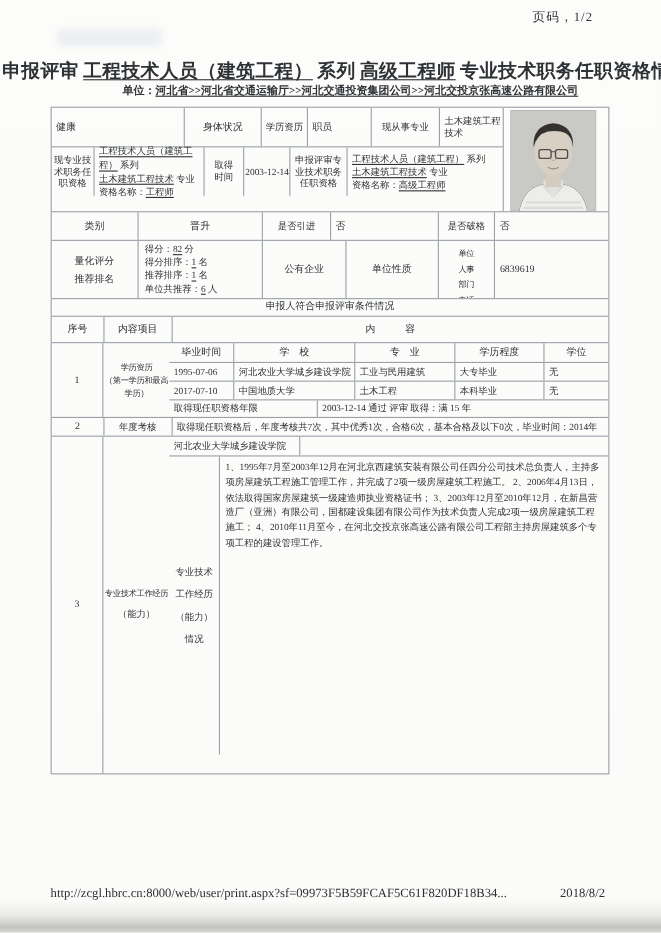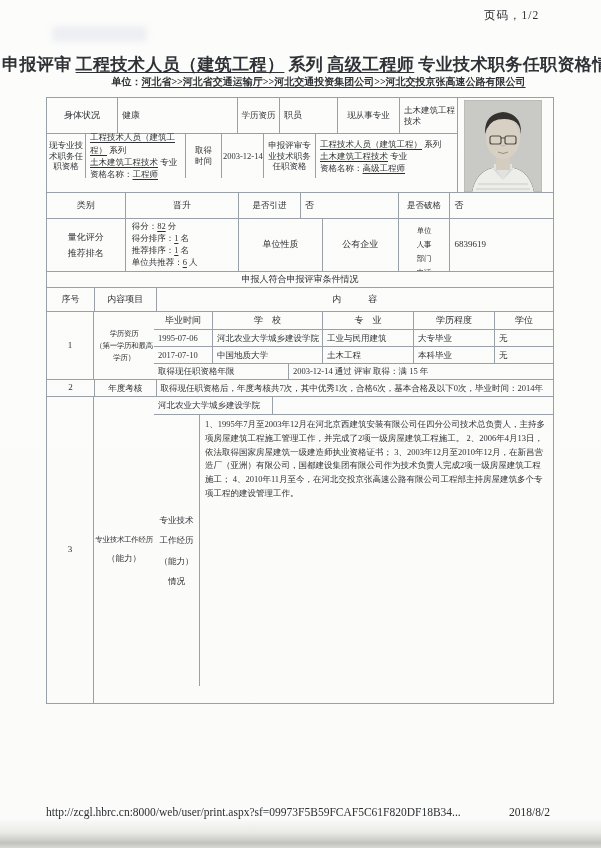--- a/index.html
+++ b/index.html
@@ -43,21 +43,21 @@
   .wrap{word-break:break-all;white-space:normal;}
   .sm{font-size:8.5px;}
   .xs{font-size:7.5px;letter-spacing:-0.3px;}
   .nw{white-space:nowrap;}
   .top{align-items:flex-start;}
   .photo-cell{width:98px;border-left:1px solid #99a0a8;padding:2px 0 0 6px;}
   .photo-cell svg{display:block;}
   .inner{display:flex;flex-direction:column;width:399px;}
   .inner .tr:first-child{border-top:none;}
   .section-row{display:flex;border-top:1px solid #99a0a8;align-items:center;
-      justify-content:center;height:16px;font-size:9px;}
+      justify-content:center;height:16px;font-size:9px;font-family:Liberation Mono, monospace;}
   .pre{white-space:pre;}
   .longtext{display:block;text-align:left;padding:3px 5px 0 5px;line-height:1.62;
       font-size:8.5px;overflow:hidden;}
   .footer{position:absolute;left:46px;top:806px;width:504px;display:flex;
       justify-content:space-between;font-size:11.5px;color:#2b2e33;}
 </style>
 </head>
 <body>
 
 <div class="page">
@@ -70,22 +70,22 @@
 
   <div class="unit"><span>单位：</span><span class="u">河北省&gt;&gt;河北省交通运输厅&gt;&gt;河北交通投资集团公司&gt;&gt;河北交投京张高速公路有限公司</span></div>
 
   <div class="tbl">
 
     <div class="band">
       <div class="band-left">
 
 
         <div class="tr" style="height:35px">
+          <div class="td vl" style="width:120px">健康</div>
           <div class="td" style="width:70px">身体状况</div>
-          <div class="td vl" style="width:120px">健康</div>
           <div class="td sm" style="width:42px">学历资历</div>
           <div class="td vl" style="width:58px">职员</div>
           <div class="td sm" style="width:62px">现从事专业</div>
           <div class="td vl wrap sm" style="width:58px">土木建筑工程技术</div>
         </div>
 
         <div class="tr" style="height:45px">
           <div class="td wrap sm" style="width:38px;padding:1px">现专业技术职务任职资格</div>
           <div class="td vl col sm" style="width:100px;line-height:1.45">
             <div><span class="u">工程技术人员（建筑工程）</span> <span>系列</span></div>
@@ -142,22 +142,22 @@
       <div class="td col c2" style="width:78px;line-height:1.8">
         <div>量化评分</div>
         <div>推荐排名</div>
       </div>
       <div class="td vl col sm" style="width:114px;line-height:1.4;padding-left:6px">
         <div><span>得分：</span><span class="u">82</span><span> 分</span></div>
         <div><span>得分排序：</span><span class="u">1</span><span> 名</span></div>
         <div><span>推荐排序：</span><span class="u">1</span><span> 名</span></div>
         <div><span>单位共推荐：</span><span class="u">6</span><span> 人</span></div>
       </div>
+      <div class="td" style="width:76px">公有企业</div>
       <div class="td" style="width:84px">单位性质</div>
-      <div class="td" style="width:76px">公有企业</div>
       <div class="td wrap xs" style="width:52px;padding:1px 17px;line-height:1.9">所在单位人事部门电话</div>
       <div class="td vl nw" style="width:104px">6839619</div>
     </div>
 
     <div class="section-row">申报人符合申报评审条件情况</div>
 
     <div class="tr" style="height:24px">
       <div class="td" style="width:47px">序号</div>
       <div class="td" style="width:62px">内容项目</div>
       <div class="td pre" style="width:399px">内　　　容</div>

